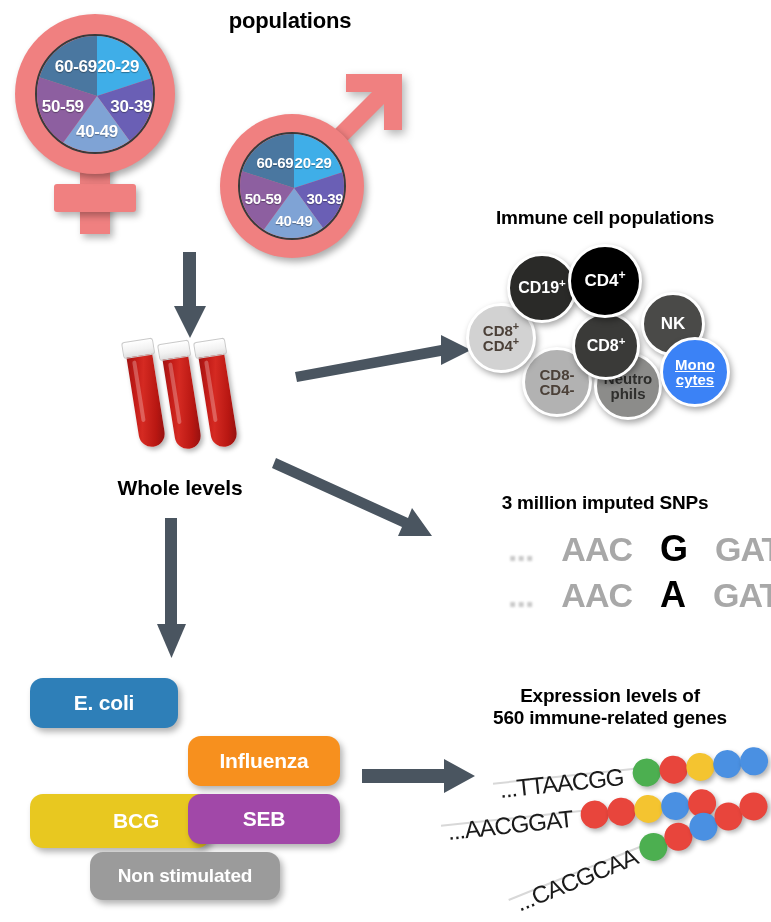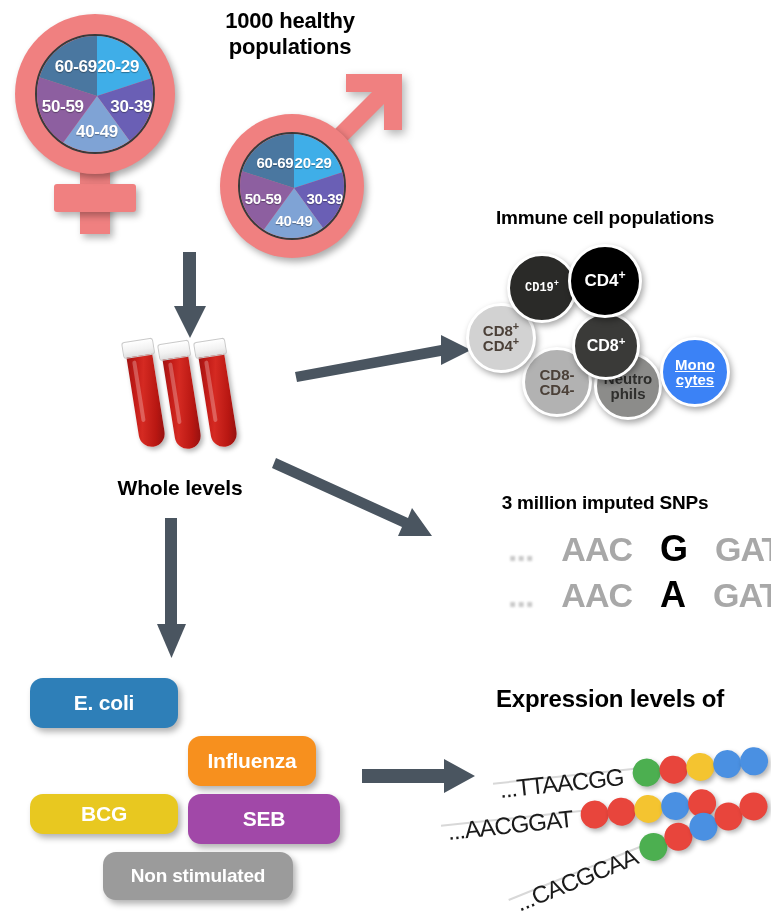--- a/index.html
+++ b/index.html
@@ -64,21 +64,20 @@
   .strand-line{position:absolute;height:2px;background:#d8d8d8;}
   .strand-txt{position:absolute;white-space:nowrap;color:#1a1a1a;
               font-family:"Liberation Sans","DejaVu Sans",sans-serif;}
   .bead{position:absolute;border-radius:50%;
         box-shadow:2px 3px 5px rgba(0,0,0,.3);}
 </style>
 </head>
 <body>
 
 <div class="hdr" style="left:180px;top:8px;width:220px;font-size:22px;">
-  <div>1000 healthy</div>
   <div>populations</div>
 </div>
 
 <div class="gender" style="left:8px;top:12px;width:180px;height:225px;">
 
   <div class="g-stem" style="left:72px;top:140px;width:30px;height:82px;box-shadow:3px 4px 7px rgba(0,0,0,.3);"></div>
   <div class="g-stem" style="left:46px;top:172px;width:82px;height:28px;border-radius:3px;box-shadow:3px 4px 7px rgba(0,0,0,.3);"></div>
   <div class="g-ring" style="left:7px;top:2px;width:160px;height:160px;"></div>
   <div class="pie" style="left:27px;top:22px;width:120px;height:120px;">
       <div class="seg" style="background: rgb(63, 174, 232); clip-path: polygon(60px 60px, 60px -60px, 130.534px -37.082px, 174.127px 22.918px);"></div>
@@ -154,31 +153,34 @@
 
 <svg class="arrow-svg" width="40" height="150" viewBox="0 0 40 150" style="left:152px;top:518px;">
   <g>
     <rect x="13" y="0" width="12" height="110" fill="#4A5560"></rect>
     <path d="M5 106 L34 106 L19.5 140 Z" fill="#4A5560"></path>
   </g>
 </svg>
 
 <div class="hdr" style="left:450px;top:207px;width:310px;font-size:19px;">Immune cell populations</div>
 <div class="abs" style="left:0;top:0;width:771px;height:430px;">
-    <div class="cell" style="left: 507px; top: 253px; width: 70px; height: 70px; background: rgb(42, 42, 40); color: rgb(255, 255, 255); font-size: 12px; z-index: 6; font-family: Liberation Mono, monospace;">
+    <div class="cell" style="left: 507px; top: 253px; width: 70px; height: 70px; background: rgb(42, 42, 40); color: rgb(255, 255, 255); font-size: 16px; z-index: 6;">
       <span>CD19<sup>+</sup></span>
     </div>
     <div class="cell" style="left: 568px; top: 244px; width: 74px; height: 74px; background: rgb(0, 0, 0); color: rgb(255, 255, 255); font-size: 17px; z-index: 8;">
       <span>CD4<sup>+</sup></span>
     </div>
     <div class="cell" style="left: 466px; top: 303px; width: 70px; height: 70px; background: rgb(210, 210, 210); color: rgb(75, 64, 56); font-size: 15px; z-index: 4;">
       <span>CD8<sup>+</sup><br>CD4<sup>+</sup></span>
     </div>
     <div class="cell" style="left: 572px; top: 312px; width: 68px; height: 68px; background: rgb(58, 58, 56); color: rgb(255, 255, 255); font-size: 16px; z-index: 7;">
       <span>CD8<sup>+</sup></span>
+    </div>
+    <div class="cell" style="left: 641px; top: 292px; width: 64px; height: 64px; background: rgb(74, 74, 72); color: rgb(255, 255, 255); font-size: 17px; z-index: 5;">
+      <span>NK</span>
     </div>
     <div class="cell" style="left: 522px; top: 347px; width: 70px; height: 70px; background: rgb(178, 178, 178); color: rgb(75, 64, 56); font-size: 15px; z-index: 3;">
       <span>CD8-<br>CD4-</span>
     </div>
     <div class="cell" style="left: 594px; top: 352px; width: 68px; height: 68px; background: rgb(140, 140, 138); color: rgb(46, 46, 44); font-size: 15px; z-index: 5;">
       <span>Neutro<br>phils</span>
     </div>
     <div class="cell" style="left: 660px; top: 337px; width: 70px; height: 70px; background: #3b82f6; color: rgb(255, 255, 255); font-size: 15px; z-index: 6; text-decoration: underline;">
       <span>Mono<br>cytes</span>
     </div>
@@ -187,42 +189,43 @@
 <div class="hdr" style="left:455px;top:492px;width:300px;font-size:19px;">3 million imputed SNPs</div>
 <div class="abs" style="left:480px;top:528px;width:280px;height:95px;">
     <div class="snp-row" style="left: 0px; top: 0px; font-size: 34px; letter-spacing: -1px;"><span style="color: rgb(201, 201, 201); opacity: 1; filter: blur(1.1px);">...</span><span style="color: rgb(168, 168, 168); opacity: 1; filter: blur(0.7px);">AAC</span><span class="snp-var" style="color: rgb(0, 0, 0); opacity: 1; font-size: 36px;">G</span><span style="color: rgb(168, 168, 168); opacity: 1; filter: blur(0.7px);">GAT</span><span style="color: rgb(201, 201, 201); opacity: 1; filter: blur(1.1px);">...</span></div>
     <div class="snp-row" style="left: 0px; top: 46px; font-size: 34px; letter-spacing: -1px;"><span style="color: rgb(201, 201, 201); opacity: 1; filter: blur(1.1px);">...</span><span style="color: rgb(168, 168, 168); opacity: 1; filter: blur(0.7px);">AAC</span><span class="snp-var" style="color: rgb(0, 0, 0); opacity: 1; font-size: 36px;">A</span><span style="color: rgb(168, 168, 168); opacity: 1; filter: blur(0.7px);">GAT</span><span style="color: rgb(201, 201, 201); opacity: 1; filter: blur(1.1px);">...</span></div>
   </div>
 
 <div class="abs" style="left:30px;top:678px;width:310px;height:215px;">
     <div class="stim" style="left: 0px; top: 0px; width: 148px; height: 50px; background: rgb(46, 127, 184); font-size: 21px;">
       <span>E. coli</span>
     </div>
-    <div class="stim" style="left: 158px; top: 58px; width: 128px; height: 50px; background: rgb(247, 144, 30); font-size: 21px;">
+    <div class="stim" style="left: 158px; top: 58px; width: 152px; height: 50px; background: rgb(247, 144, 30); font-size: 21px;">
       <span>Influenza</span>
     </div>
-    <div class="stim" style="left: 0px; top: 116px; width: 148px; height: 40px; background: rgb(232, 200, 32); font-size: 21px;">
+    <div class="stim" style="left: 0px; top: 116px; width: 148px; height: 54px; background: rgb(232, 200, 32); font-size: 21px; padding-left: 32px;">
       <span>BCG</span>
     </div>
     <div class="stim" style="left: 158px; top: 116px; width: 152px; height: 50px; background: rgb(161, 72, 168); font-size: 21px;">
       <span>SEB</span>
     </div>
-    <div class="stim" style="left: 73px; top: 174px; width: 190px; height: 48px; background: rgb(155, 155, 155); font-size: 19px;">
+    <div class="stim" style="left: 60px; top: 174px; width: 190px; height: 48px; background: rgb(155, 155, 155); font-size: 19px;">
       <span>Non stimulated</span>
     </div>
   </div>
 
 <svg class="arrow-svg" width="115" height="40" viewBox="0 0 115 40" style="left:362px;top:757px;">
   <g>
     <path d="M0 12 L82 12 L82 2 L113 19 L82 36 L82 26 L0 26 Z" fill="#4A5560"></path>
   </g>
 </svg>
 
-<div class="hdr" style="left:455px;top:685px;width:310px;font-size:24px;">
+<div class="hdr" style="left:455px;top:685px;width:310px;font-size:19px;">
   <div>Expression levels of</div>
+  <div>560 immune-related genes</div>
 </div>
 <div class="abs" style="left:440px;top:740px;width:331px;height:182px;">
     <div class="strand" style="left: 60px; top: 36px; width: 260px; height: 34px; transform: rotate(-6deg); transform-origin: 0px 50%;">
       <div class="strand-line" style="left: -6px; top: 6px; width: 150px;"></div>
       <div class="strand-txt" style="left: 0px; top: 0px; font-size: 24px; letter-spacing: -1px;">...TTAACGG</div>
       <div class="bead" style="background: rgb(76, 175, 80); width: 28px; height: 28px; left: 134px; top: -2px;"></div>
       <div class="bead" style="background: rgb(232, 69, 60); width: 28px; height: 28px; left: 161px; top: -2px;"></div>
       <div class="bead" style="background: rgb(244, 196, 48); width: 28px; height: 28px; left: 188px; top: -2px;"></div>
       <div class="bead" style="background: rgb(74, 144, 226); width: 28px; height: 28px; left: 215px; top: -2px;"></div>
       <div class="bead" style="background: rgb(74, 144, 226); width: 28px; height: 28px; left: 242px; top: -2px;"></div>

